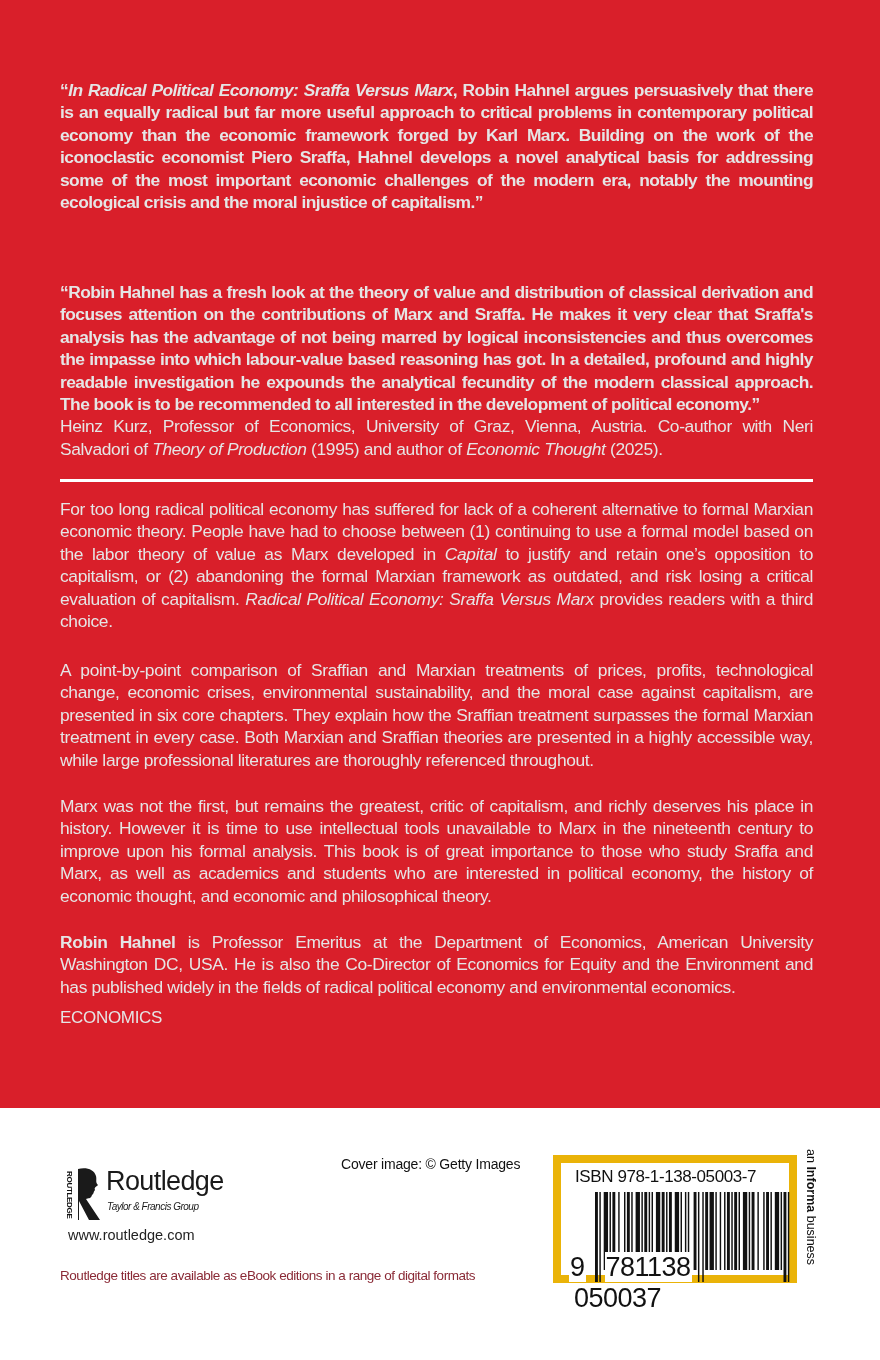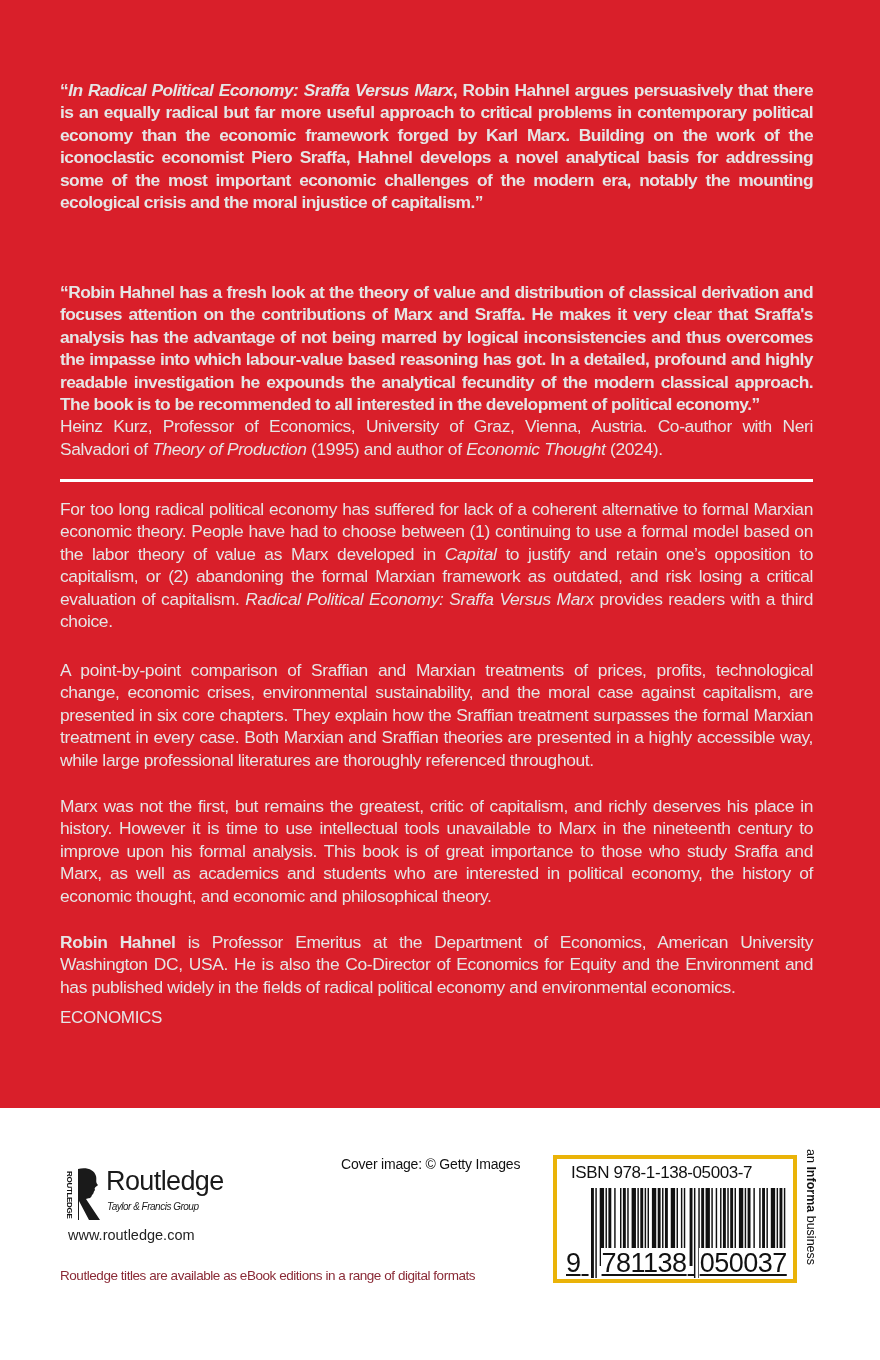--- a/index.html
+++ b/index.html
@@ -57,53 +57,53 @@
     }
     .website {
       position: absolute; left: 68px; top: 1227px; font-size: 14.5px; color: #222;
     }
     .ebook-note {
       position: absolute; left: 60px; top: 1268px; font-size: 13.5px; color: #8a2a36;
       letter-spacing: -0.45px;
     }
     .isbn-box {
       position: absolute; left: 553px; top: 1155px; width: 244px; height: 128px;
-      border: 4px solid #eab308; box-sizing: border-box; background: #fff;
+      border: 8px solid #eab308; box-sizing: border-box; background: #fff;
     }
     .isbn-label {
       position: absolute; left: 14px; top: 4px; font-size: 17px; color: #111;
       letter-spacing: -0.4px;
     }
     .barcode {
       position: absolute; left: 34px; top: 29px; width: 195px; height: 90px;
     }
     .isbn-num {
       position: absolute; left: 8px; top: 89px; font-size: 27px; color: #111;
-      letter-spacing: -0.5px; background: transparent; text-decoration: underline;
+      letter-spacing: -0.5px; background: transparent;
     }
     .isbn-num span { background: #fff; padding: 0 1px; }
     .informa {
       position: absolute; left: 740px; top: 1211px; width: 140px; height: 16px;
       transform: rotate(90deg); transform-origin: center center;
       font-size: 12.5px; color: #111; white-space: nowrap; text-align: left;
     }
     .informa b { font-weight: bold; }
   </style>
 </head>
 <body>
 
 <div class="red-panel">
 
   <div class="content" style="top:79px;">
     <p class="para quote"><span>“</span><i>In Radical Political Economy: Sraffa Versus Marx</i><span>, Robin Hahnel argues persuasively that there is an equally radical but far more useful approach to critical problems in contemporary political economy than the economic framework forged by Karl Marx. Building on the work of the iconoclastic economist Piero Sraffa, Hahnel develops a novel analytical basis for addressing some of the most important economic challenges of the modern era, notably the mounting ecological crisis and the moral injustice of capitalism.”</span></p>
   </div>
 
   <div class="content" style="top:281px;">
     <p class="para quote"><span>“Robin Hahnel has a fresh look at the theory of value and distribution of classical derivation and focuses attention on the contributions of Marx and Sraffa. He makes it very clear that Sraffa's analysis has the advantage of not being marred by logical inconsistencies and thus overcomes the impasse into which labour-value based reasoning has got. In a detailed, profound and highly readable investigation he expounds the analytical fecundity of the modern classical approach. The book is to be recommended to all interested in the development of political economy.”</span></p>
-    <p class="para attrib"><span>Heinz Kurz, Professor of Economics, University of Graz, Vienna, Austria. Co-author with Neri Salvadori of </span><i>Theory of Production</i><span> (1995) and author of </span><i>Economic Thought</i><span> (2024).</span></p>
+    <p class="para attrib"><span>Heinz Kurz, Professor of Economics, University of Graz, Vienna, Austria. Co-author with Neri Salvadori of </span><i>Theory of Production</i><span> (1995) and author of </span><i>Economic Thought</i><span> (2025).</span></p>
   </div>
 
   <div class="divider"></div>
 
   <div class="content" style="top:498px;">
     <p class="para"><span>For too long radical political economy has suffered for lack of a coherent alternative to formal Marxian economic theory. People have had to choose between (1) continuing to use a formal model based on the labor theory of value as Marx developed in </span><i>Capital</i><span> to justify and retain one’s opposition to capitalism, or (2) abandoning the formal Marxian framework as outdated, and risk losing a critical evaluation of capitalism. </span><i>Radical Political Economy: Sraffa Versus Marx</i><span> provides readers with a third choice.</span></p>
   </div>
   <div class="content" style="top:659px;">
     <p class="para"><span>A point-by-point comparison of Sraffian and Marxian treatments of prices, profits, technological change, economic crises, environmental sustainability, and the moral case against capitalism, are presented in six core chapters. They explain how the Sraffian treatment surpasses the formal Marxian treatment in every case. Both Marxian and Sraffian theories are presented in a highly accessible way, while large professional literatures are thoroughly referenced throughout.</span></p>
   </div>

